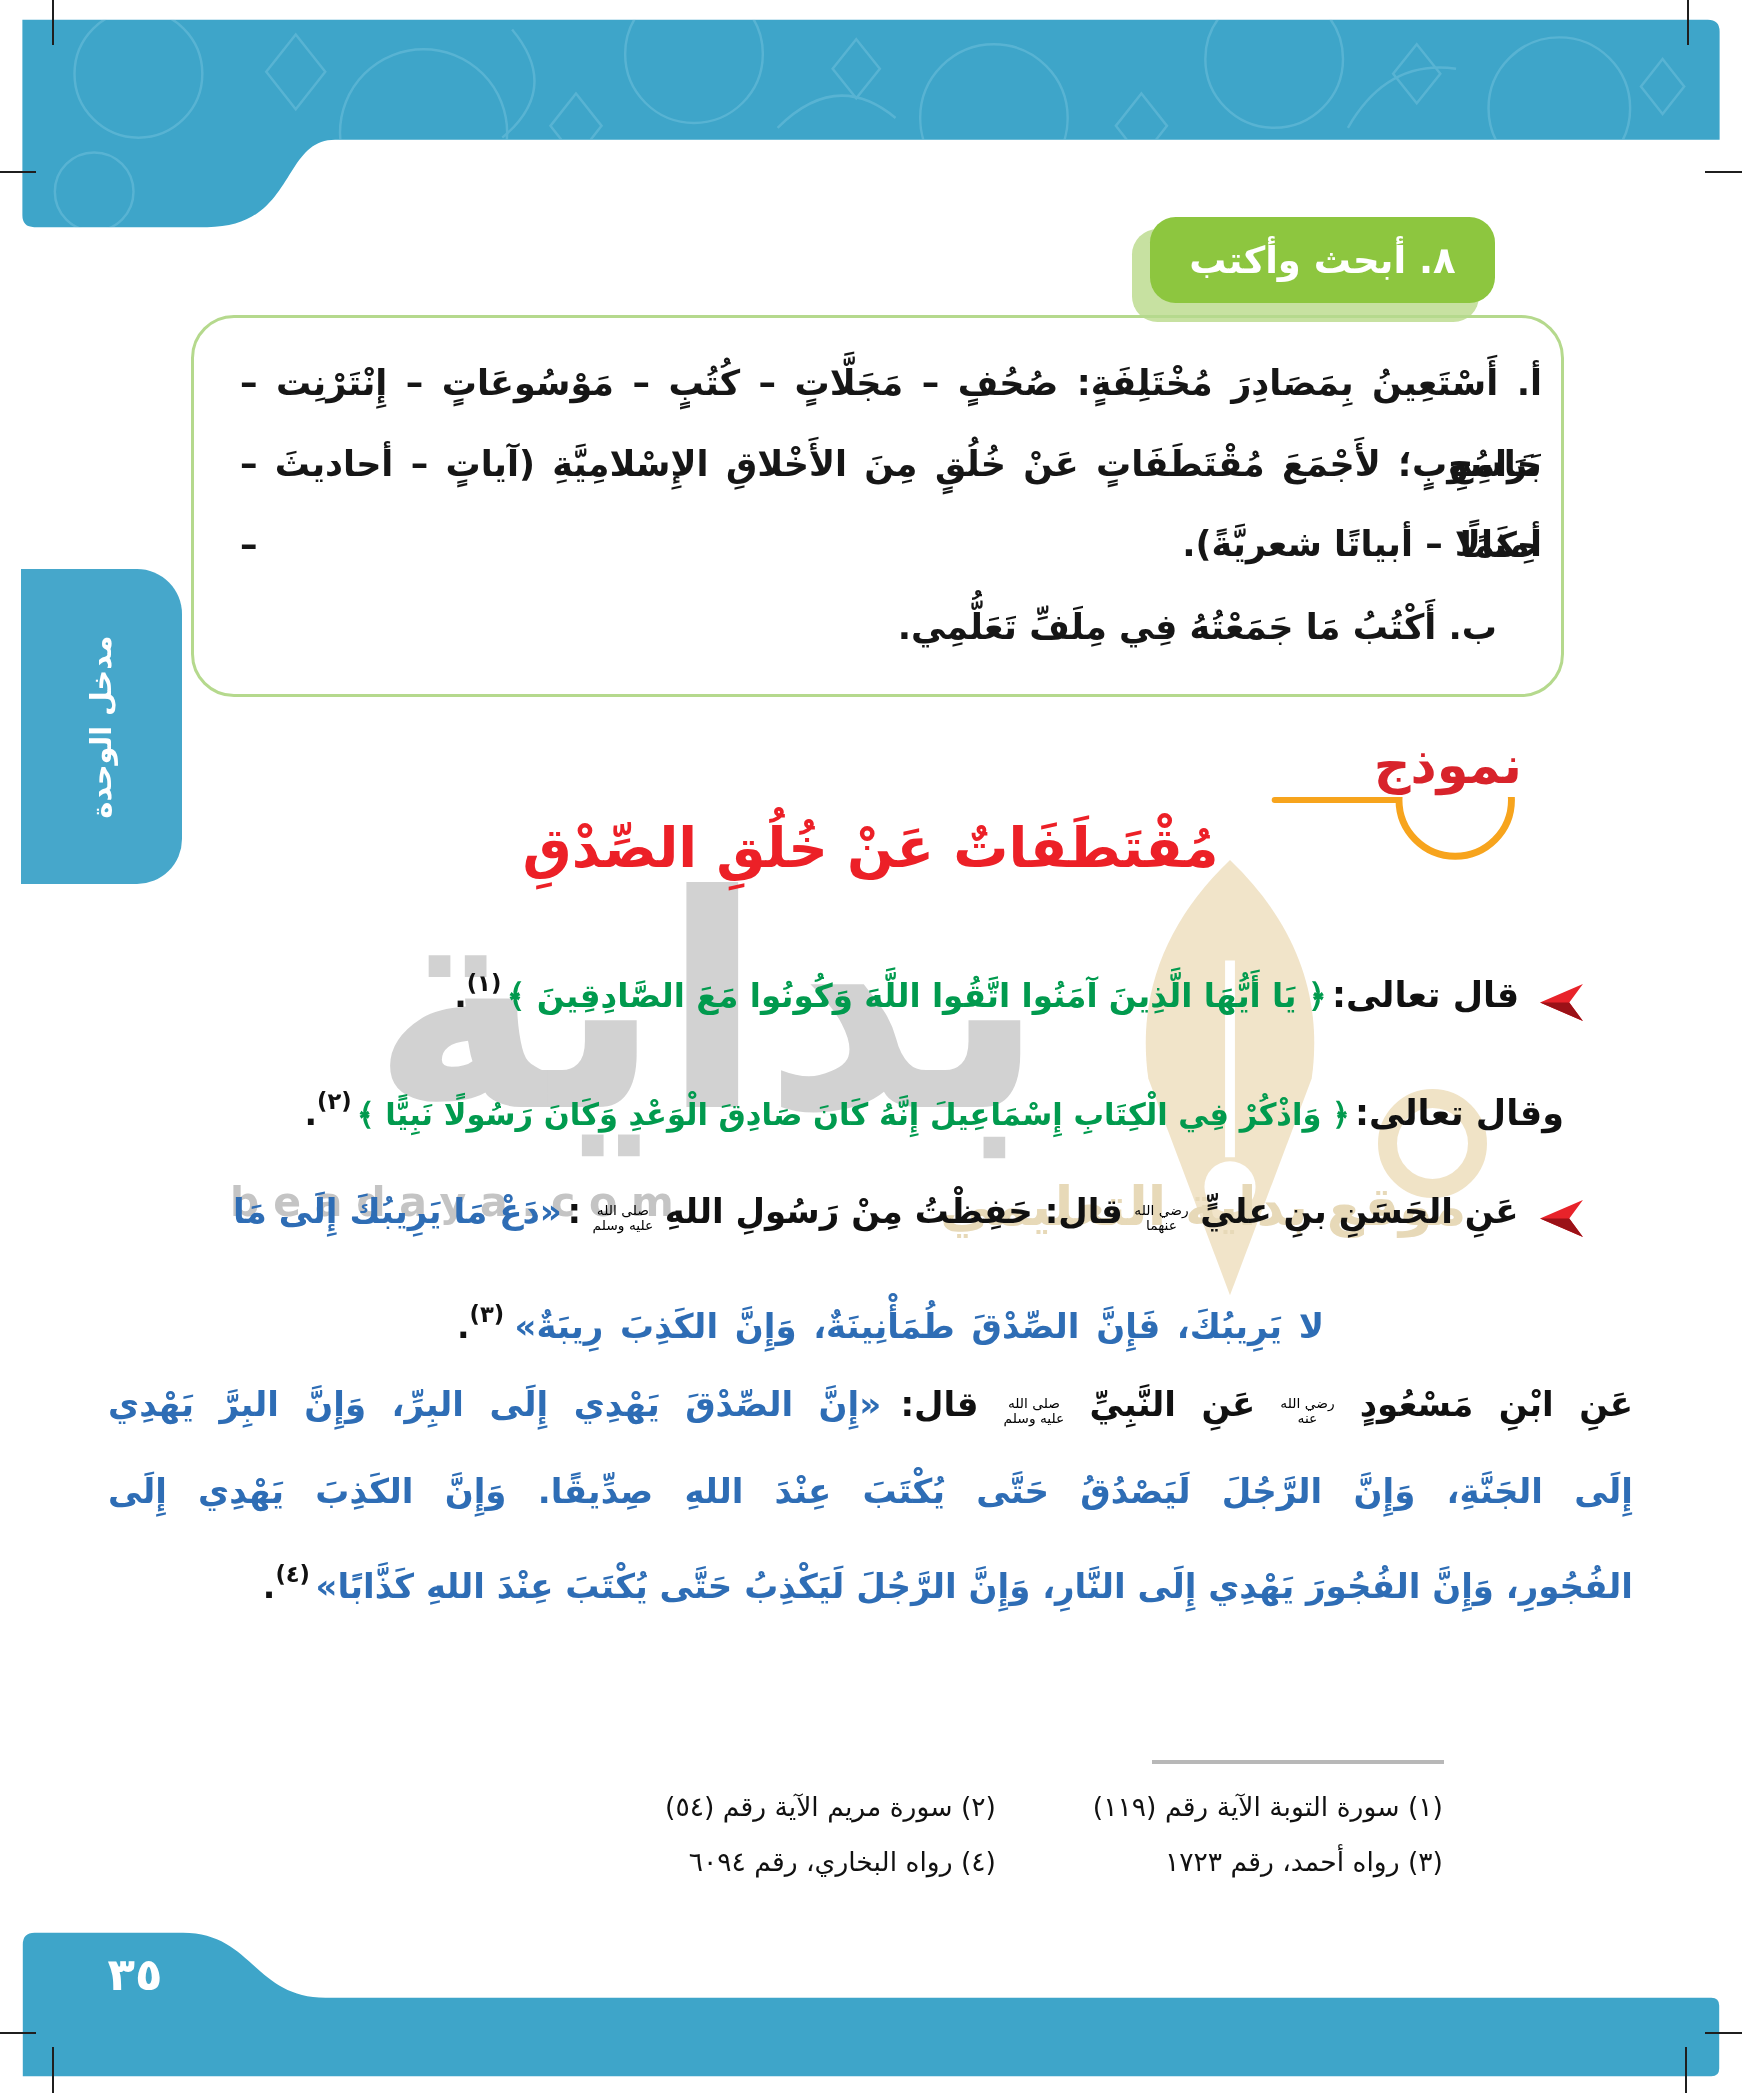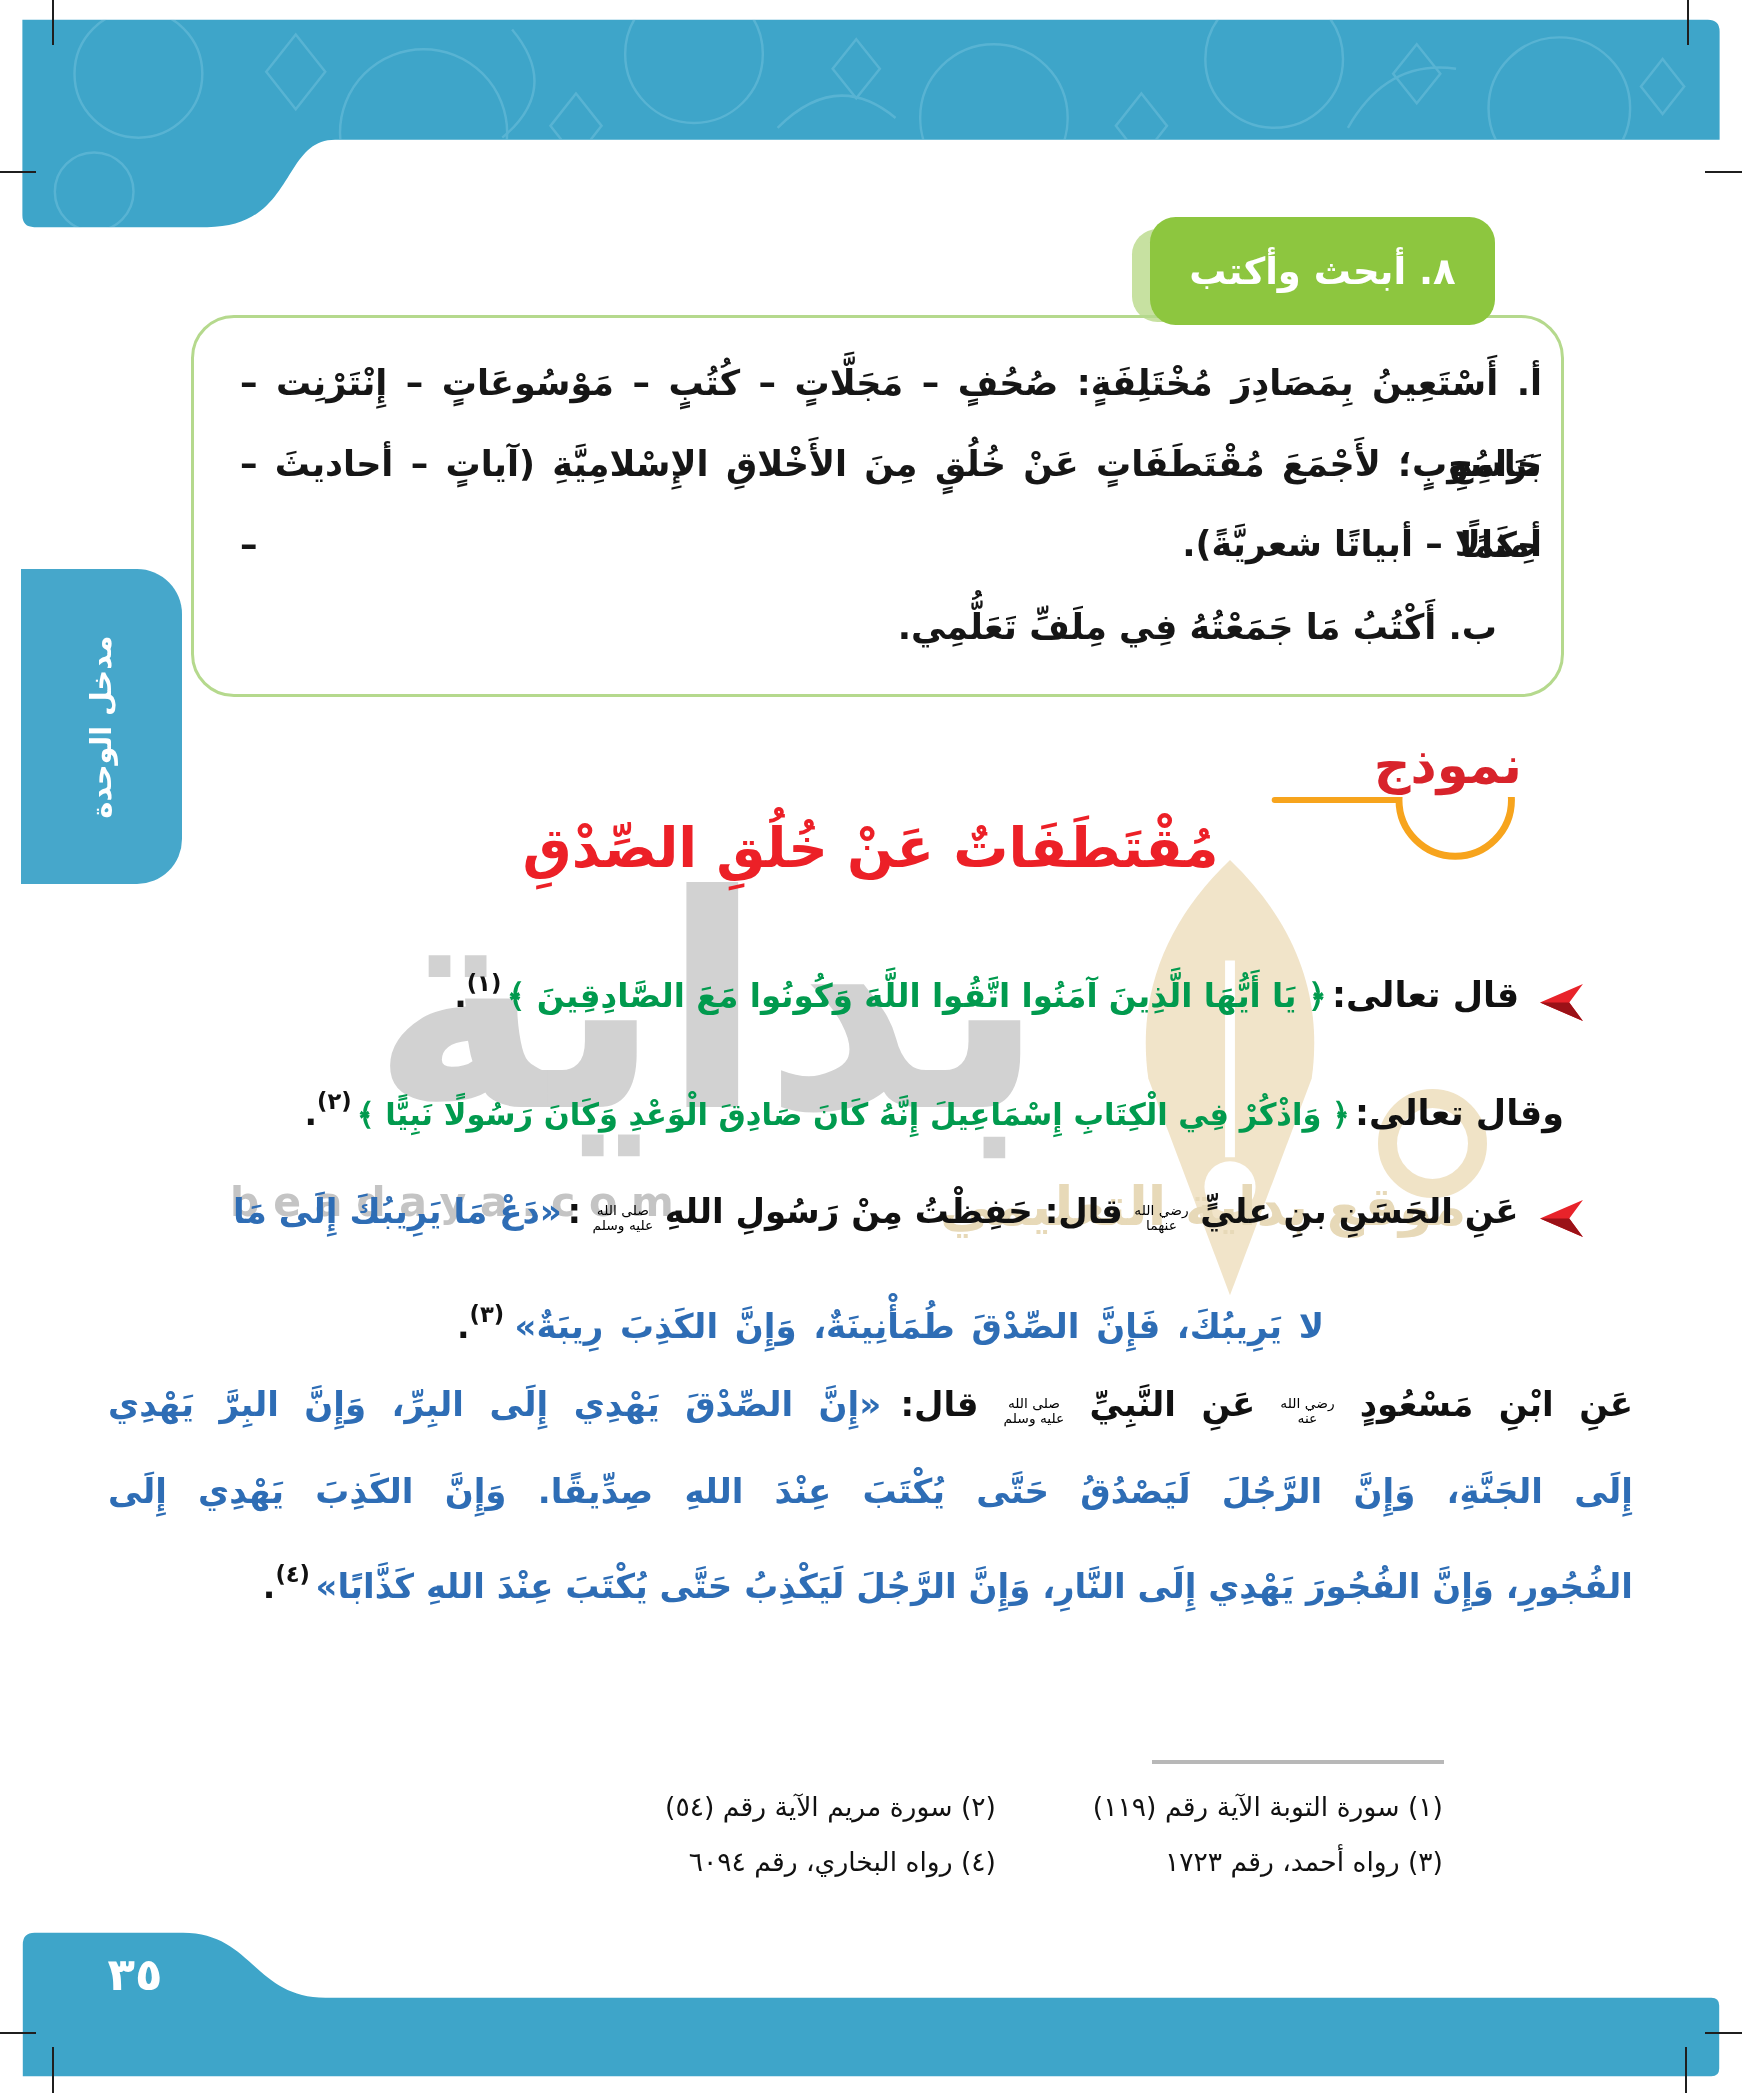--- a/index.html
+++ b/index.html
@@ -15,21 +15,21 @@
   
   .side-tab{position:absolute;left:21.7px;top:569px;width:161px;height:315px;background:#46a7cb;
     border-radius:0 45px 45px 0;z-index:2;}
   .side-tab span{position:absolute;top:50%;left:50%;transform:translate(-50%,-50%) rotate(-90deg);
     white-space:nowrap;color:#fff;font-size:28.6px;font-weight:bold;letter-spacing:2px;}
   
   .act-box{position:absolute;left:192px;top:315px;width:1367px;height:376px;
     border:3.9px solid #b5d98d;border-radius:43px;z-index:3;background:transparent;}
   .badge-echo{position:absolute;left:1133px;top:229px;width:347px;height:93px;
     background:#c7e1a1;border-radius:25.6px;z-index:3;}
-  .badge{position:absolute;left:1151px;top:217px;width:345px;height:108px;background:#8dc63f;
+  .badge{position:absolute;left:1151px;top:217px;width:345px;height:86px;background:#8dc63f;
     border-radius:25.6px;z-index:4;display:flex;align-items:center;justify-content:center;
     color:#fff;font-size:37px;font-weight:bold;}
   .act-line{position:absolute;right:201px;width:1302px;height:81px;line-height:81px;
     font-size:35px;font-weight:bold;color:#161616;direction:rtl;z-index:4;}
   .just{text-align:justify;text-align-last:justify;}
   .act-b{padding-right:45px;}
   
   .wm{z-index:1;}
   .wm-brand{position:absolute;left:167px;top:857px;width:1084px;font-size:296px;line-height:1;
     color:#c7c7c7;opacity:.8;font-weight:bold;text-align:center;direction:rtl;z-index:1;}

